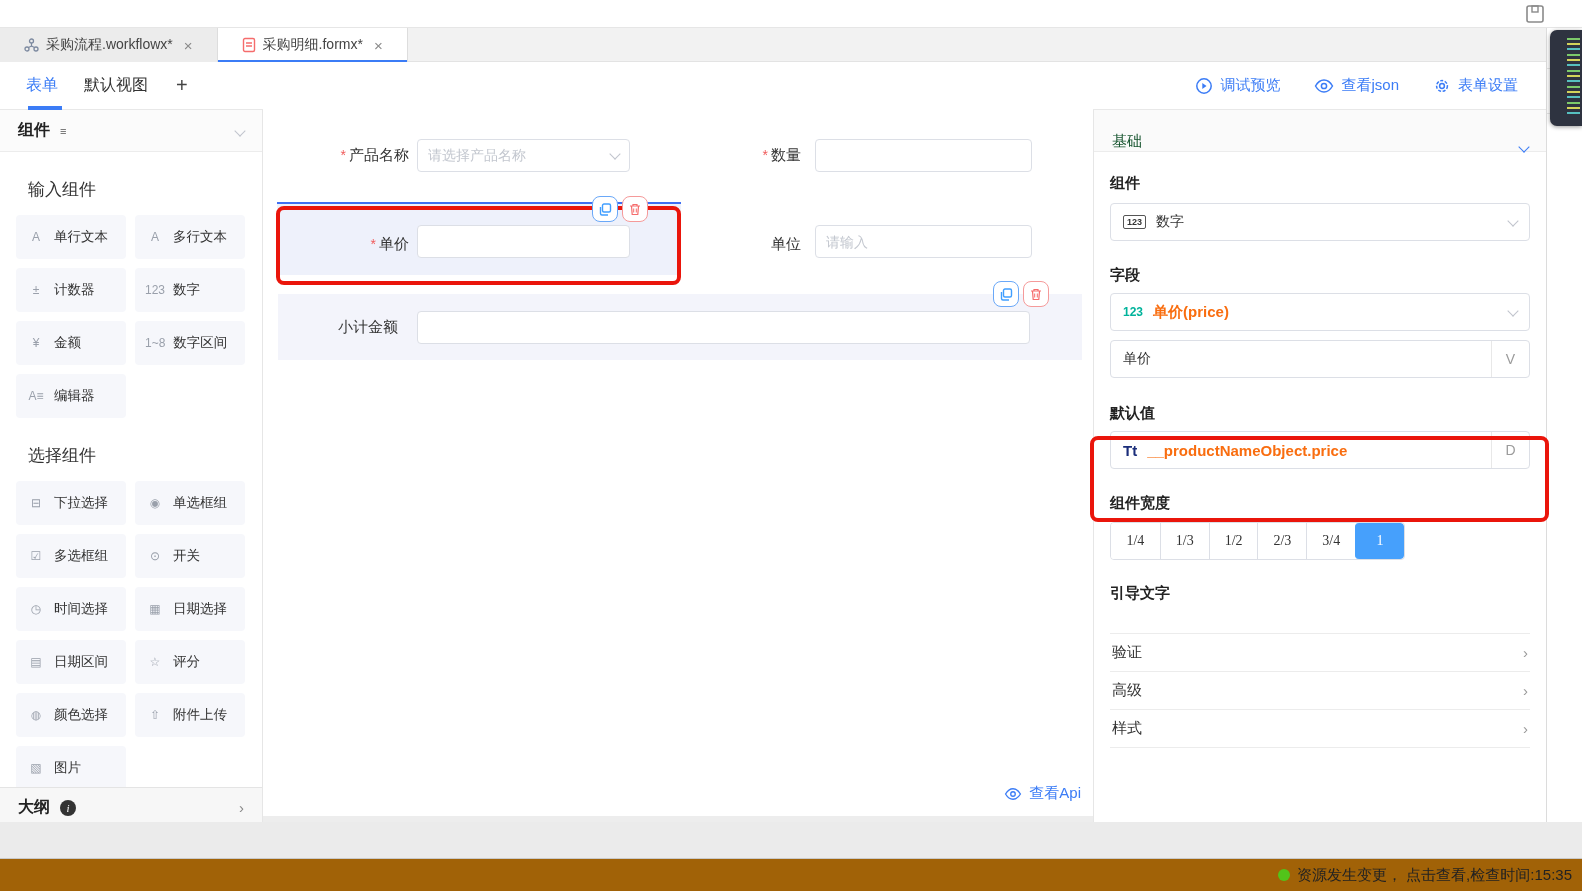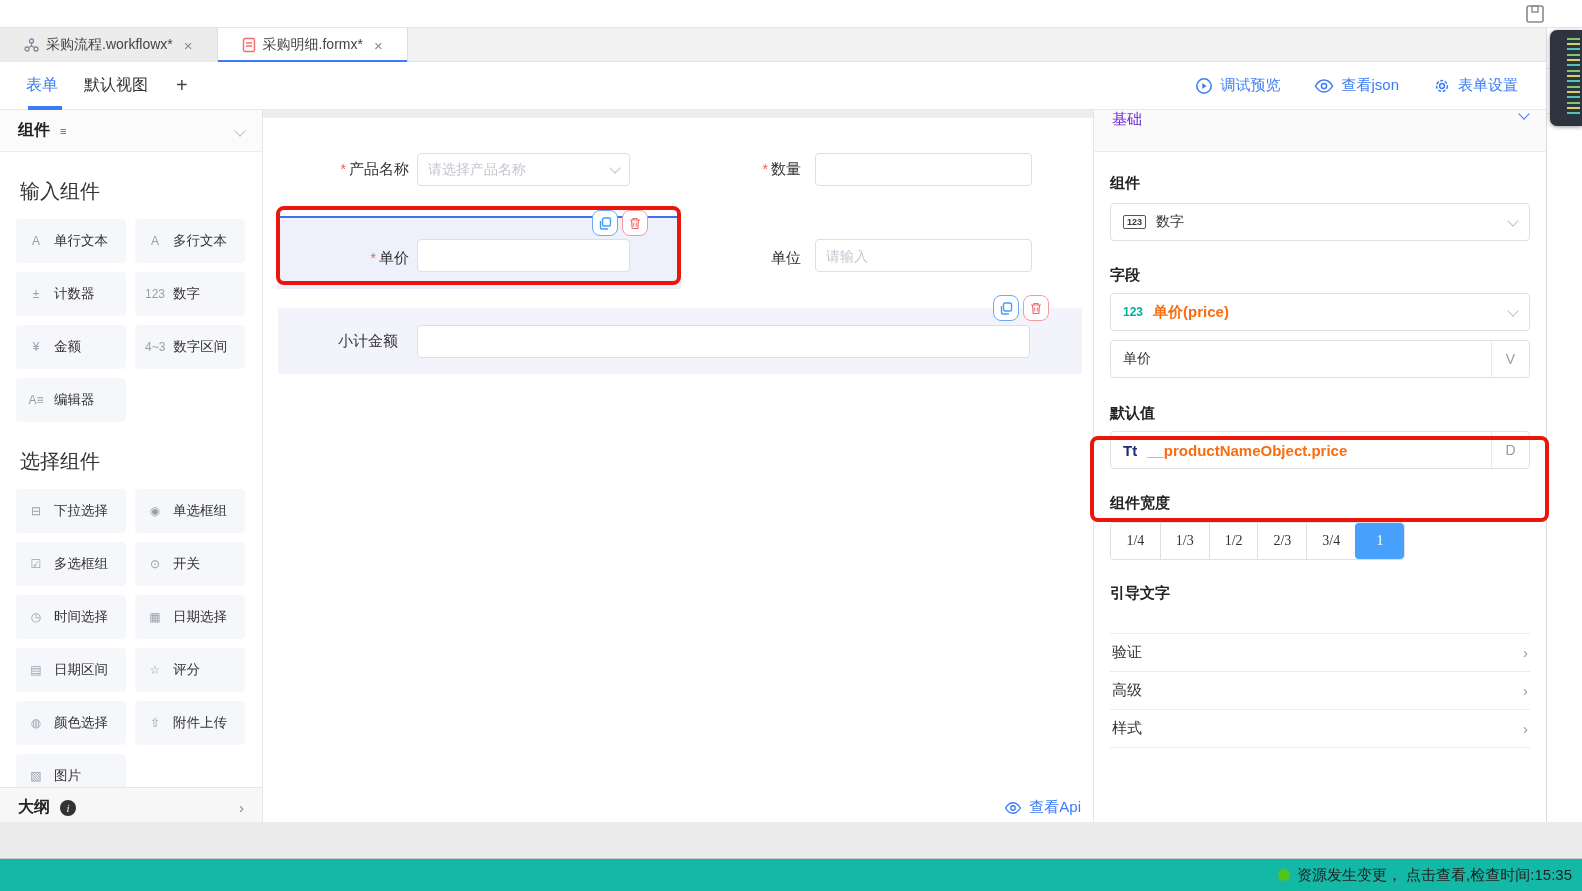--- a/index.html
+++ b/index.html
@@ -26,32 +26,32 @@
   .vactions { margin-left:auto; display:flex; align-items:center; gap:34px; padding-right:28px; }
   .vaction { color:#3b7cf6; font-size:15px; display:flex; align-items:center; gap:7px; cursor:pointer; }
 
   
   .sidebar { position:absolute; left:0; top:110px; width:263px; height:717px; background:#fff; border-right:1px solid #e6e6e6; }
   .sb-head { height:42px; background:#fbfbfb; border-bottom:1px solid #ececec; display:flex; align-items:center; padding:0 18px; }
   .sb-head .t { font-size:16px; font-weight:bold; color:#222; }
   .sb-head .menu { font-size:11px; color:#555; margin-left:10px; }
   .sb-head .chev { margin-left:auto; }
   .sb-body { padding:14px 16px 0 16px; height:635px; overflow:hidden; }
-  .sb-group-title { font-size:20px; color:#333; margin:12px 0 14px 4px; }
+  .sb-group-title { font-size:17px; color:#333; margin:12px 0 14px 12px; }
   .sb-grid { display:flex; flex-wrap:wrap; gap:9px; }
   .sb-item { width:110px; height:44px; background:#f6f7fb; border-radius:4px; display:flex; align-items:center; padding:0 10px; gap:8px; cursor:grab; }
   .sb-ic { color:#9aa0ab; font-size:12px; min-width:20px; text-align:center; white-space:nowrap; }
   .sb-lb { font-size:13.5px; color:#333; white-space:nowrap; }
   .sb-outline { position:absolute; left:0; bottom:0; width:262px; height:40px; background:#f7f7f7; border-top:1px solid #e4e4e4; display:flex; align-items:center; padding:0 18px; cursor:pointer; }
   .sb-outline .t { font-size:16px; font-weight:bold; color:#222; }
   .info-dot { width:16px; height:16px; border-radius:50%; background:#333; color:#fff; font-size:11px; font-style:italic; font-family:"Liberation Serif",serif; display:flex; align-items:center; justify-content:center; margin-left:10px; }
   .sb-outline .arrow { margin-left:auto; color:#888; font-size:15px; }
 
   
-  .canvas { position:absolute; left:263px; top:118px; width:830px; height:712px; background:#fff; }
+  .canvas { position:absolute; left:263px; top:104px; width:830px; height:712px; background:#fff; }
   .fld-label { position:absolute; font-size:15px; color:#333; text-align:right; white-space:nowrap; }
   .req { color:#f05b5b; margin-right:3px; font-size:14px; }
   .cv-input { position:absolute; height:33px; border:1px solid #dcdfe6; border-radius:4px; background:#fff; font-family:"Liberation Sans",sans-serif; font-size:14px; color:#333; padding:0 10px; }
   .cv-input::placeholder { color:#c3c7cf; }
   .cv-select { position:absolute; height:33px; border:1px solid #dcdfe6; border-radius:4px; background:#fff; display:flex; align-items:center; padding:0 10px; cursor:pointer; }
   .cv-select .ph { color:#c3c7cf; font-size:14px; }
   .chev { width:8px; height:8px; border-right:1.6px solid #c0c4cc; border-bottom:1.6px solid #c0c4cc; transform:rotate(45deg); display:inline-block; }
   .cv-select .chev { margin-left:auto; margin-top:-4px; }
   .sel-wrap { position:absolute; left:14px; top:98px; width:404px; height:73px; background:#eef1fb; border-top:2px solid #3f6ff2; }
   .sub-row { position:absolute; left:15px; top:190px; width:804px; height:66px; background:#f3f4fb; }
@@ -60,21 +60,21 @@
   .mini-del { border:1px solid #f59a9a; }
   .view-api { position:absolute; right:12px; top:680px; color:#3b7cf6; font-size:15px; display:flex; align-items:center; gap:7px; cursor:pointer; }
 
   
   .annot { position:absolute; border:4px solid #ea150b; border-radius:8px; z-index:5; pointer-events:none; }
   .annot1 { left:276px; top:206px; width:405px; height:79px; }
   .annot2 { left:1090px; top:436px; width:459px; height:86px; z-index:50; }
 
   
   .inspector { position:absolute; left:1093px; top:110px; width:453px; height:712px; background:#fff; border-left:1px solid #e6e6e6; overflow:hidden; }
-  .insp-head { height:42px; background:#fafafa; border-bottom:1px solid #ececec; display:flex; align-items:flex-start; padding:0 18px; font-size:15px; color:#6d28d9; cursor:pointer; }
+  .insp-head { height:42px; background:#fafafa; border-bottom:1px solid #ececec; display:flex; align-items:flex-end; padding:0 18px; font-size:15px; color:#14532d; cursor:pointer; }
   .insp-head .chev { margin-left:auto; border-color:#3b7cf6; }
   .insp-body { padding:0 16px; }
   .insp-label { font-size:15px; font-weight:bold; color:#222; }
   .row-flex { display:flex; align-items:center; }
   .insp-select { margin-top:10px; height:38px; border:1px solid #dcdfe6; border-radius:4px; display:flex; align-items:center; padding:0 12px; gap:10px; cursor:pointer; background:#fff; }
   .insp-select .chev { margin-left:auto; margin-top:-3px; }
   .badge123 { border:1px solid #555; border-radius:2px; font-size:9px; padding:1px 3px; color:#333; font-weight:bold; }
   .teal { color:#00b39b; font-size:12px; font-weight:bold; }
   .orange { color:#f96d0f; font-weight:bold; font-size:15px; }
   .cbx { width:16px; height:16px; background:#42a2f0; border-radius:3px; color:#fff; font-size:11px; display:flex; align-items:center; justify-content:center; margin-right:6px; }
@@ -94,21 +94,21 @@
 
   
   .rstrip { position:absolute; left:1546px; top:28px; width:36px; height:830px; background:#fff; border-left:1px solid #dcdcdc; }
   .rtab { writing-mode:vertical-rl; text-orientation:upright; font-size:15px; color:#333; padding:14px 0; width:36px; text-align:center; border-bottom:1px solid #e6e6e6; letter-spacing:4px; cursor:pointer; }
   .minimap { position:absolute; left:1550px; top:30px; width:32px; height:96px; background:#2e3340; border-radius:7px 0 0 7px; z-index:40; box-shadow:0 1px 4px rgba(0,0,0,.4); }
   .minimap .stripes { position:absolute; right:2px; top:8px; width:13px; height:80px;
     background:repeating-linear-gradient(180deg,#7cc96a 0 2px,#2e3340 2px 5px,#d3d35a 5px 7px,#2e3340 7px 10px,#56c0c0 10px 12px,#2e3340 12px 16px); }
 
   
   .gap-strip { position:absolute; left:0; top:822px; width:1582px; height:36px; background:#ebebeb; }
-  .statusbar { position:absolute; left:0; top:858px; width:1582px; height:33px; background:#14b8a6; border-top:1px solid #c9c9c9; display:flex; align-items:center; justify-content:flex-end; padding-right:10px; font-size:15px; color:#222; }
+  .statusbar { position:absolute; left:0; top:858px; width:1582px; height:33px; background:#a16207; border-top:1px solid #c9c9c9; display:flex; align-items:center; justify-content:flex-end; padding-right:10px; font-size:15px; color:#222; }
   .dot { width:12px; height:12px; border-radius:50%; background:#52c41a; margin-right:7px; }
 
   svg { display:block; }
 </style>
 </head>
 <body>
 
 <div class="titlebar">
   <span class="saveicon">
     <svg width="22" height="22" viewBox="0 0 22 22">
@@ -201,21 +201,21 @@
         </div>
       <div class="sb-item">
           <span class="sb-ic">123</span>
           <span class="sb-lb">数字</span>
         </div>
       <div class="sb-item">
           <span class="sb-ic">¥</span>
           <span class="sb-lb">金额</span>
         </div>
       <div class="sb-item">
-          <span class="sb-ic">4~3</span>
+          <span class="sb-ic">1~8</span>
           <span class="sb-lb">数字区间</span>
         </div>
       <div class="sb-item">
           <span class="sb-ic">A≡</span>
           <span class="sb-lb">编辑器</span>
         </div>
     </div>
     <div class="sb-group-title" style="margin-top:26px;">选择组件</div>
     <div class="sb-grid">
       <div class="sb-item">

